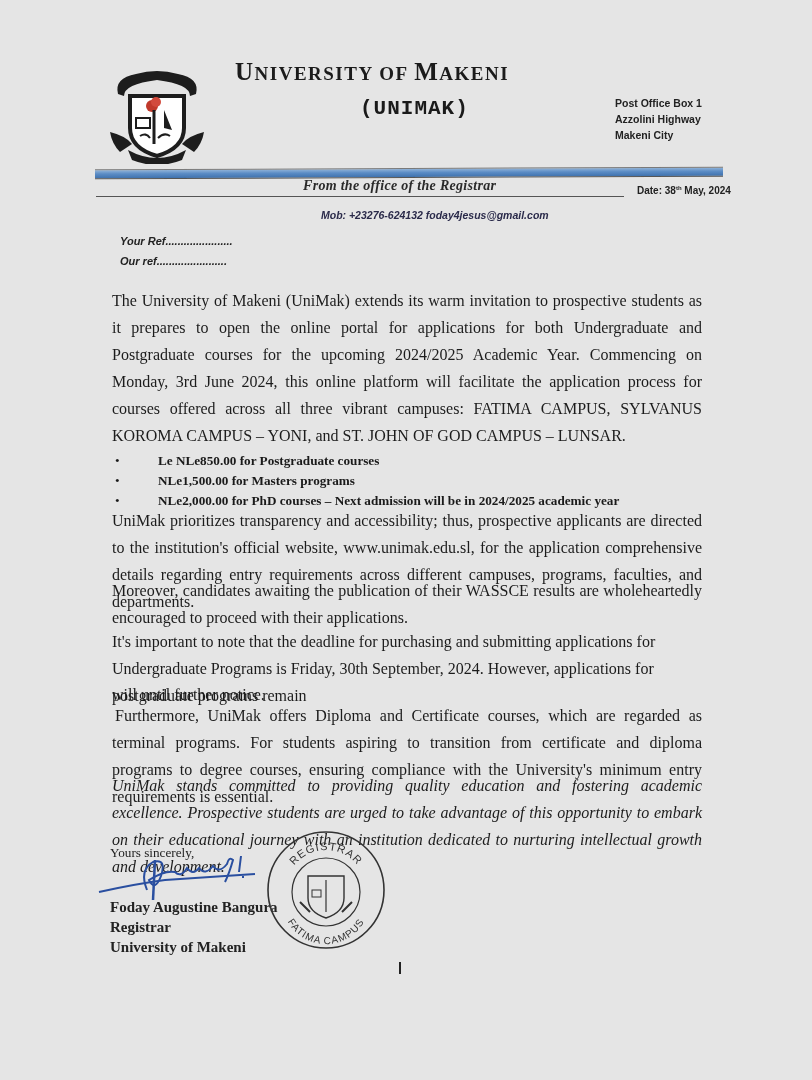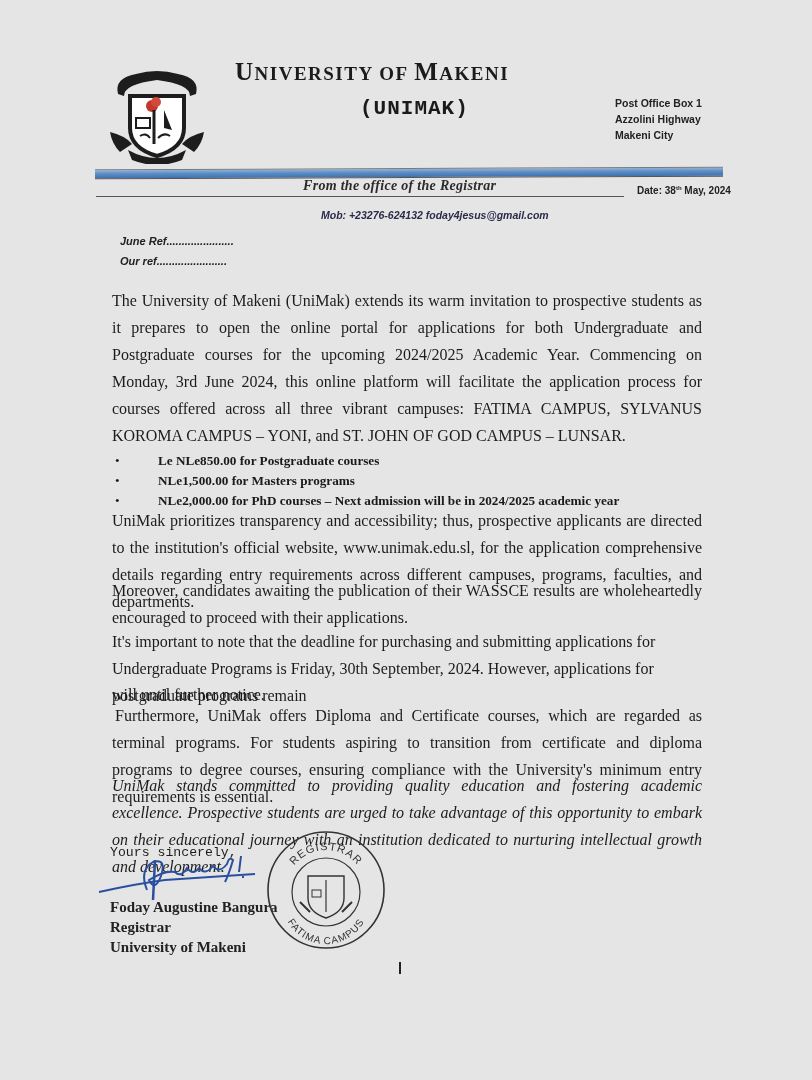--- a/index.html
+++ b/index.html
@@ -29,21 +29,21 @@
     .bullets { position: absolute; left: 112px; top: 451px; width: 590px; font-family: "Liberation Serif", serif; font-size: 13.2px; line-height: 20px; font-weight: bold; }
     .bullets .row { display: flex; }
     .bullets .dot { width: 46px; padding-left: 3px; font-weight: normal; }
     .p3 { top: 507px; }
     .p4 { top: 577px; }
     .p5 { top: 628px; }
     .p5b { top: 681px; }
     .p6 { top: 702px; }
     .p7 { top: 772px; font-style: italic; }
 
-    .closing { position: absolute; left: 110px; top: 845px; font-family: Liberation Mono, monospace; font-size: 13.2px; color: #1c1c1c; }
+    .closing { position: absolute; left: 110px; top: 845px; font-family: Liberation Serif, serif; font-size: 13.2px; color: #1c1c1c; }
     .sig-name { position: absolute; left: 110px; top: 897px; font-family: "Liberation Serif", serif; font-size: 15px; line-height: 20px; font-weight: bold; color: #222; }
     .signature { position: absolute; left: 95px; top: 850px; width: 170px; height: 60px; }
 
     .stamp { position: absolute; left: 264px; top: 828px; width: 125px; height: 125px; }
     .page-num { position: absolute; left: 399px; top: 962px; width: 2px; height: 12px; background: #222; }
   </style>
 </head>
 <body>
 
 <div class="page">
@@ -75,21 +75,21 @@
 
   <div class="blue-bar"></div>
   <div class="office">From the office of the Registrar</div>
   <div class="office-rule"></div>
   <div class="date">
     <span>Date: 38</span><sup>th</sup><span> May, 2024</span>
   </div>
   <div class="mob">Mob: +23276-624132 foday4jesus@gmail.com</div>
 
   <div class="refs">
-    <div>June Ref......................</div>
+    <div>Your Ref......................</div>
     <div>Our ref.......................</div>
   </div>
 
   <div class="body-text p1">The University of Makeni (UniMak) extends its warm invitation to prospective students as it prepares to open the online portal for applications for both Undergraduate and Postgraduate courses for the upcoming 2024/2025 Academic Year. Commencing on Monday, 3rd June 2024, this online platform will facilitate the application process for courses offered across all three vibrant campuses: FATIMA CAMPUS, SYLVANUS KOROMA CAMPUS – YONI, and ST. JOHN OF GOD CAMPUS – LUNSAR.</div>
 
   <div class="bullets">
     <div class="row">
       <span class="dot">•</span>
       <span>Le NLe850.00 for Postgraduate courses</span>
     </div>

